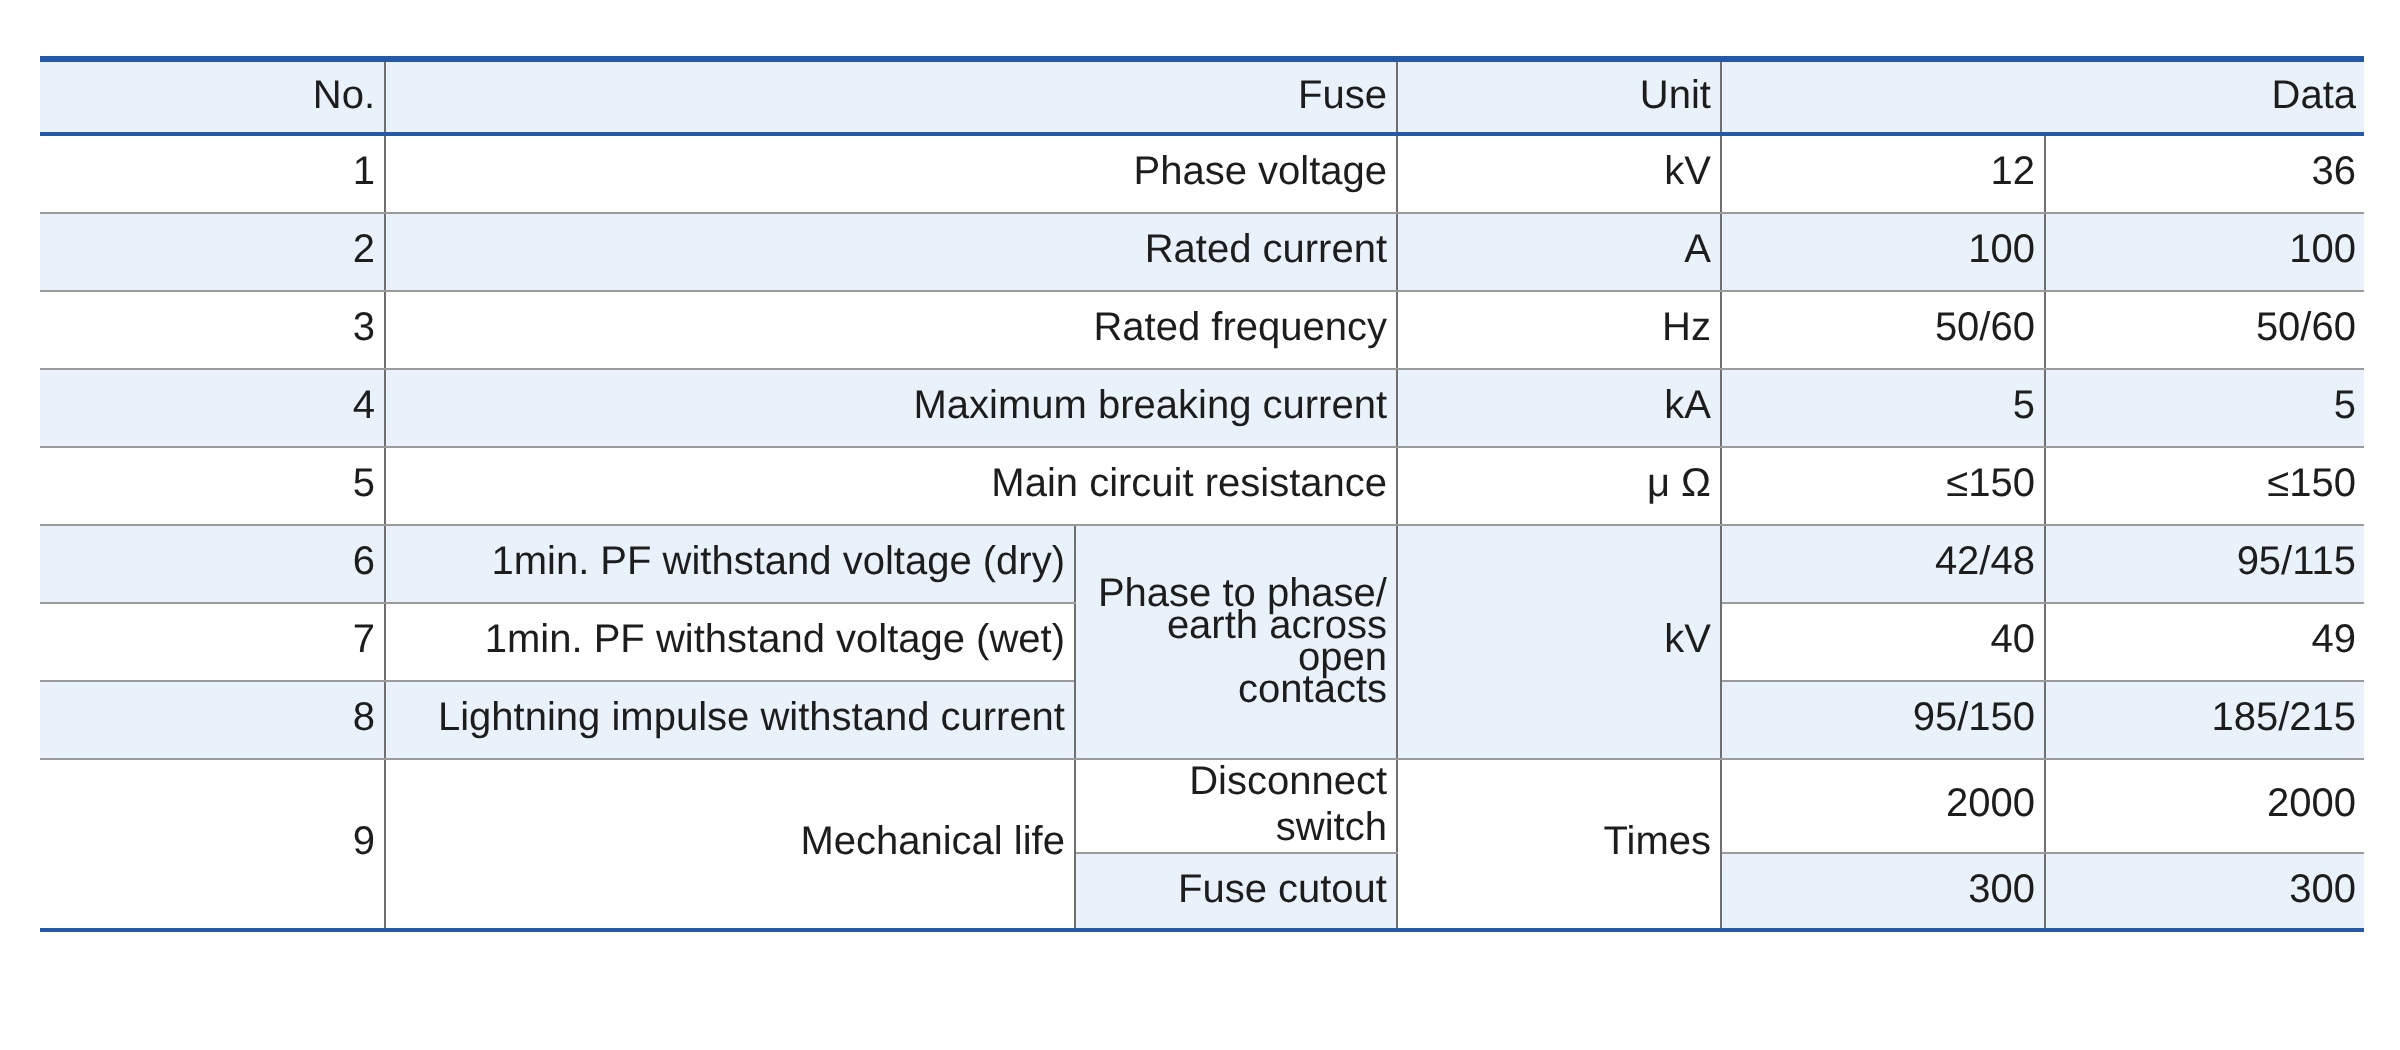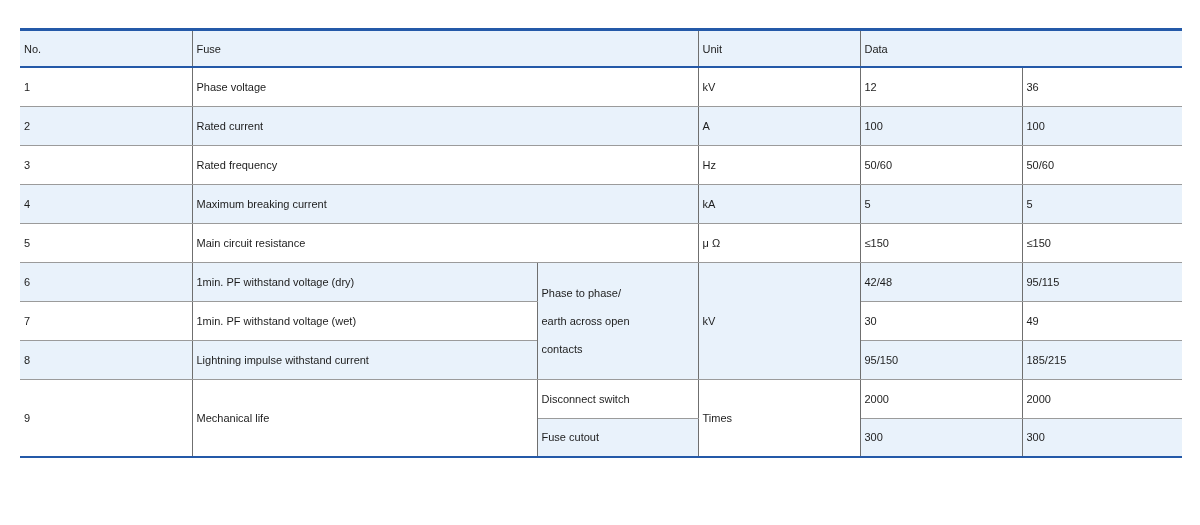--- a/index.html
+++ b/index.html
@@ -11,42 +11,42 @@
     color:#1d1d1d;
   }
   table.spec{
     position:absolute;left:20px;top:28px;
     width:1162px;
     border-collapse:collapse;
     table-layout:fixed;
   }
   td,th{
     font-weight:normal;
-    font-size:11px;
-    text-align:left;
+    font-size:20px;
+    text-align:right;
     vertical-align:middle;
     padding:0 4px;
     border-left:1px solid #6f6f6f;
     border-right:1px solid #6f6f6f;
     border-top:1px solid #9b9b9b;
     border-bottom:1px solid #9b9b9b;
     background:#ffffff;
     overflow:hidden;
   }
   tr.hdr th{
     border-top:3px solid #2459a8;
     border-bottom:2px solid #2459a8;
     height:35px;
   }
   tr.r{height:39px;}
   .alt{background:#e9f2fb;}
   .edgeL{border-left:0;}
   .edgeR{border-right:0;}
   .bot{border-bottom:2px solid #2459a8;}
-  .wrap{white-space:pre-line;line-height:28px;}
+  .wrap{white-space:pre-line;line-height:16px;}
 </style>
 </head>
 <body>
 
 <div class="stage">
   <table class="spec">
     <colgroup>
       <col style="width:172px">
         <col style="width:345px">
         <col style="width:161px">
@@ -110,21 +110,21 @@
 earth across open
 contacts</td>
       <td class="alt" rowspan="3">kV</td>
       <td class="alt">42/48</td>
       <td class="alt edgeR">95/115</td>
     </tr>
 
     <tr class="r">
       <td class="edgeL">7</td>
       <td>1min. PF withstand voltage (wet)</td>
-      <td>30</td>
+      <td>40</td>
       <td class="edgeR">49</td>
     </tr>
 
     <tr class="r">
       <td class="alt edgeL">8</td>
       <td class="alt">Lightning impulse withstand current</td>
       <td class="alt">95/150</td>
       <td class="alt edgeR">185/215</td>
     </tr>
 

